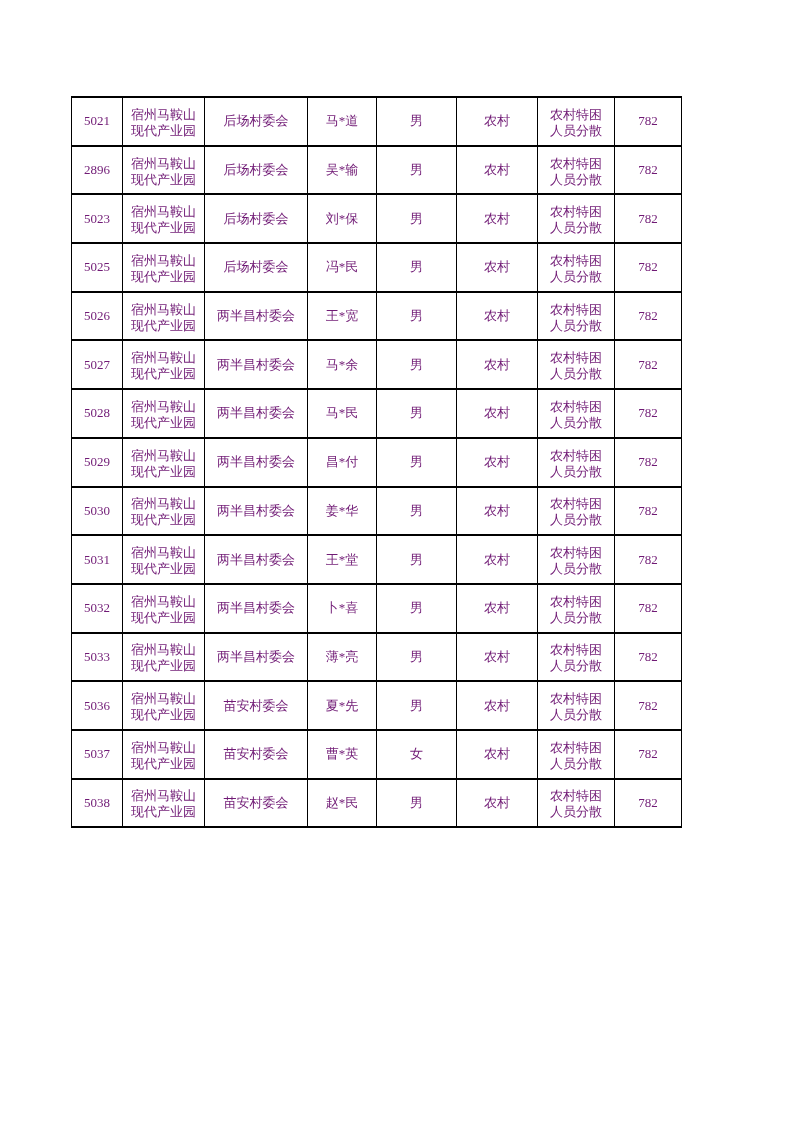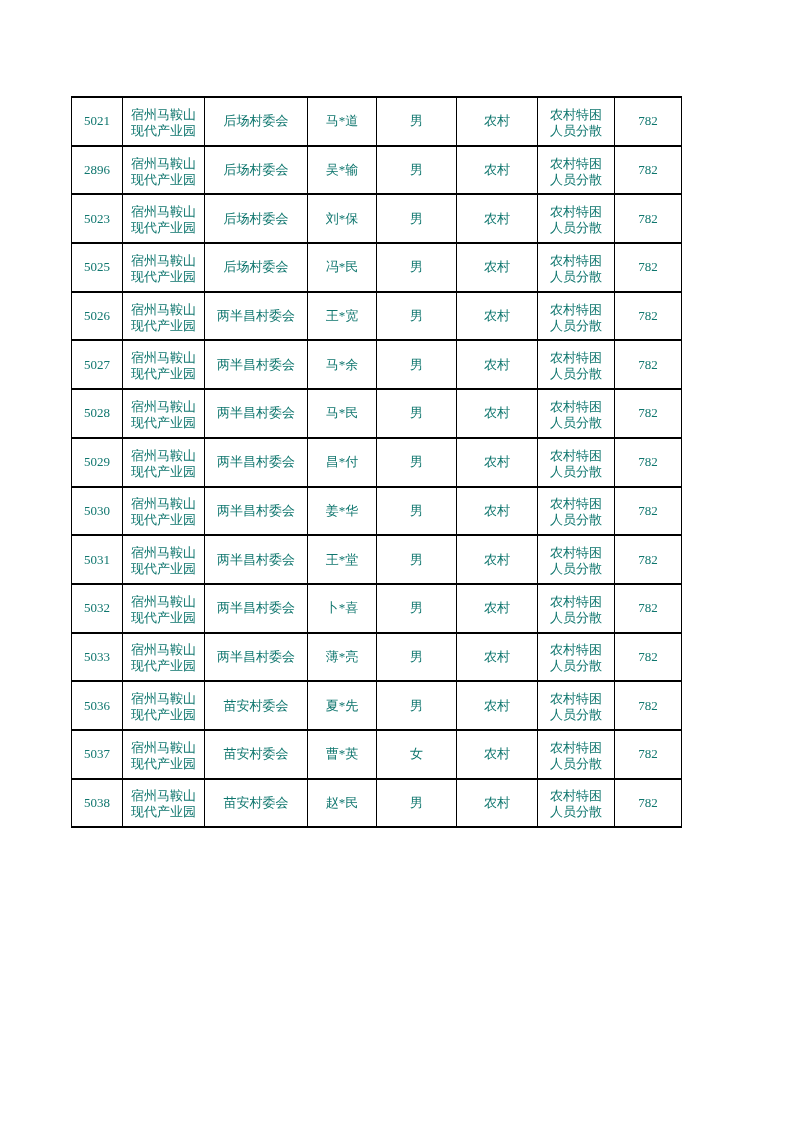--- a/index.html
+++ b/index.html
@@ -7,21 +7,21 @@
     padding: 0;
     background: #ffffff;
   }
   .page {
     position: relative;
     width: 793px;
     height: 1122px;
     background: #ffffff;
     overflow: hidden;
     font-family: "Liberation Serif", "DejaVu Serif", serif;
-    color: #0f766e;
+    color: #701a75;
   }
   table.grid {
     position: absolute;
     left: 71px;
     top: 96px;
     border-collapse: collapse;
     table-layout: fixed;
   }
   table.grid tr {
     height: 48.7px;

